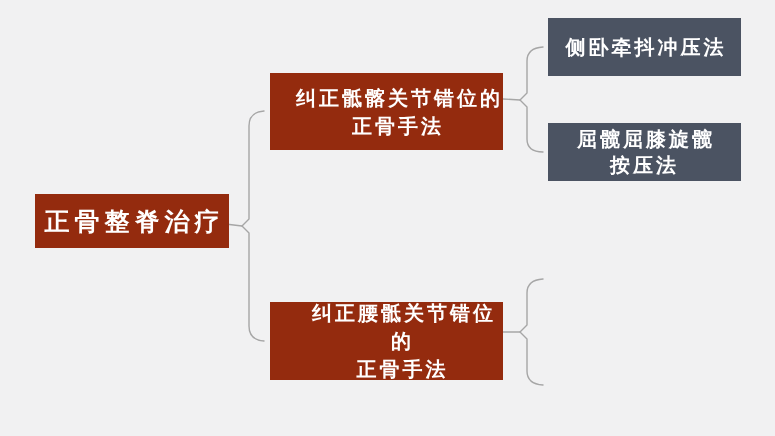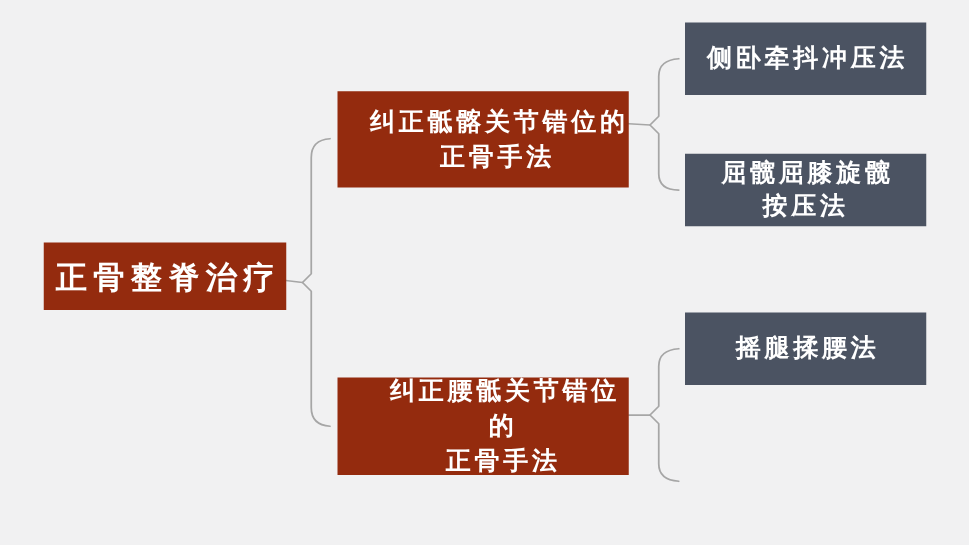--- a/index.html
+++ b/index.html
@@ -98,18 +98,15 @@
 
   <div class="node secondary node-leaf node-leaf-1">
     <span class="node-label">侧卧牵抖冲压法</span>
   </div>
 
   <div class="node secondary node-leaf node-leaf-2">
     <span class="node-label">屈髋屈膝旋髋
 按压法</span>
   </div>
 
-  <div class="node secondary node-leaf node-leaf-3">
-    <span class="node-label">摇腿揉腰法</span>
-  </div>
 
 
 </div>
 
 </body></html>

